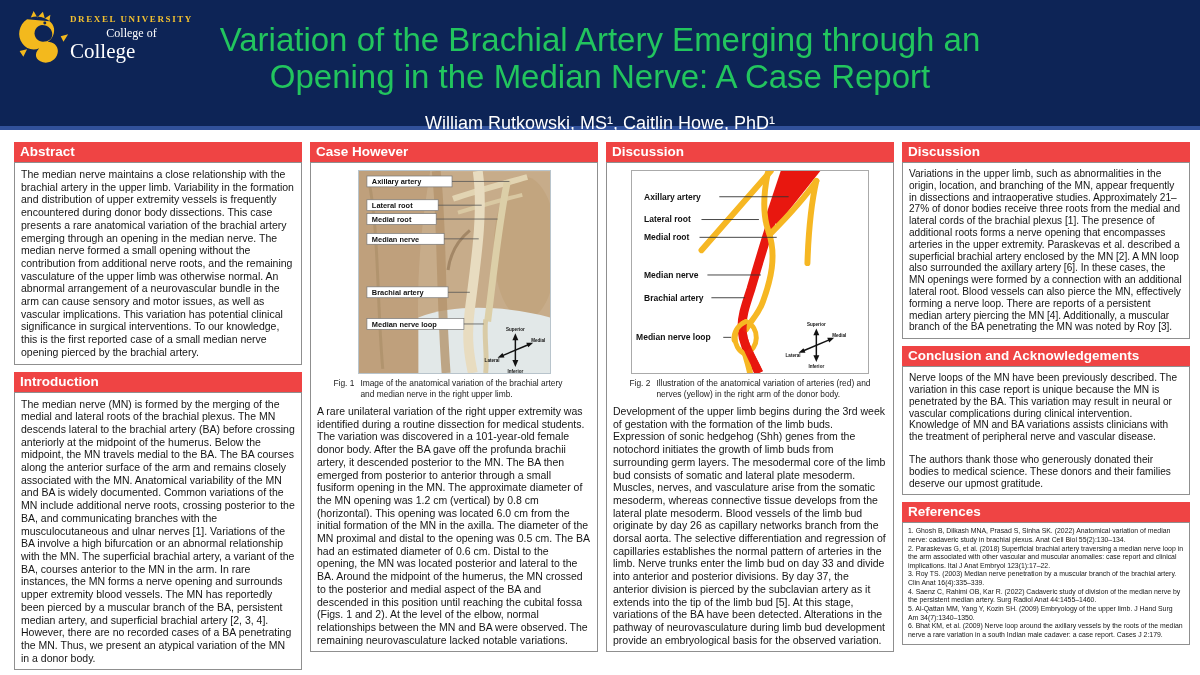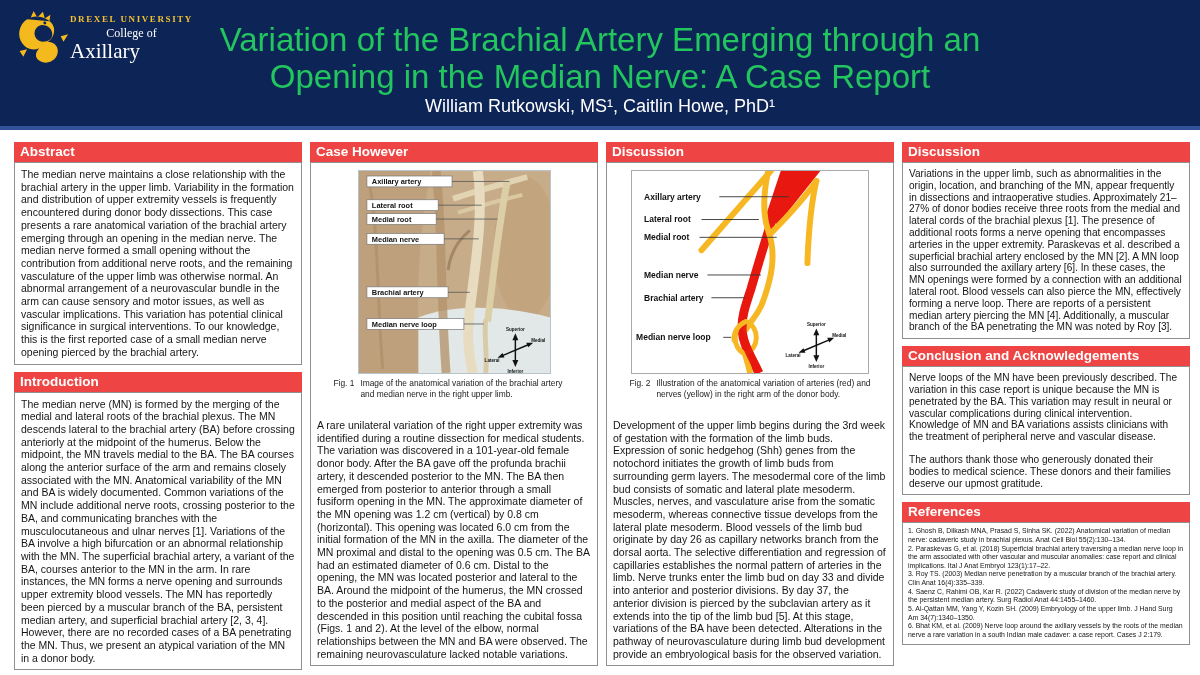--- a/index.html
+++ b/index.html
@@ -7,57 +7,57 @@
   .poster { position:relative; width:1200px; height:675px; overflow:hidden; background:#fff; }
 
   
   .hdr { position:relative; height:130px; background:#0d2456; border-bottom:4px solid #31519b; color:#fff; text-align:center; }
   .logo { position:absolute; left:14px; top:10px; display:flex; align-items:flex-start; text-align:left; }
   .logo svg { display:block; }
   .logo-univ { color:#f2c030; font-family:"Liberation Serif",serif; font-size:9px; font-weight:bold; letter-spacing:1.6px; margin-top:4px; }
   .logo-college { color:#fff; font-family:"Liberation Serif",serif; font-size:12px; margin-top:2px;text-align:center; }
   .logo-med { color:#fff; font-family:"Liberation Serif",serif; font-size:21px; line-height:1; }
   .title { padding-top:21px; color:#22c55e; font-size:33px; line-height:1.13; font-weight:normal; }
-  .authors { color:#fff; font-size:18px; margin-top:0; }
+  .authors { color:#fff; font-size:18px; margin-top:17px; }
   .affil { color:#fff; font-size:13.5px; margin-top:3px; }
 
   
   .cols { display:flex; gap:8px; padding:12px 12px 0 14px; align-items:flex-start; }
   .col { width:288px; flex:0 0 288px; }
   .panel { margin-bottom:7px; }
   .panel-h { background:#ef4444; color:#fff; font-weight:bold; font-size:13.5px; padding:2px 6px 3px 6px; }
   .panel-b { border:1px solid #8f8f8f; background:#fff; padding:5px 6px; font-size:10.5px; line-height:1.21; color:#151515; }
   .col4 .panel-b { font-size:10.1px; line-height:1.17; }
   .refs .panel-b { font-size:6.9px; line-height:1.22; padding:4px 5px; }
   .refs .ref-item { margin-bottom:0.5px; }
   .para2 { margin-top:11px; }
 
   
   .figwrap { text-align:center; }
   .figwrap svg { display:block; margin:2px auto 0 auto; }
-  .caption { display:flex; gap:6px; justify-content:flex-start; width:88%; margin:4px auto 20px auto; font-size:8.4px; line-height:1.25; color:#222; text-align:left; }
+  .caption { display:flex; gap:6px; justify-content:flex-start; width:88%; margin:4px auto 6px auto; font-size:8.4px; line-height:1.25; color:#222; text-align:left; }
   .caption .figlab { white-space:nowrap; font-weight:normal; }
 </style>
 </head>
 <body>
 
 <div class="poster">
 
   <div class="hdr">
     <div class="logo">
       <svg width="56" height="56" viewBox="0 0 60 60">
         <path fill="#f3b91d" d="M14 10 C5 16 3 28 9 36 C13 42 21 44 27 41 C21 47 23 54 31 56 C39 58 47 52 47 44 C47 38 42 34 36 34 C43 30 45 21 41 15 C37 9 26 5 18 8 L21 1 L25 8 L31 2 L33 9 L39 5 L38 12 Z"></path>
         <path fill="#0d2456" d="M30 16 C37 16 41 21 41 26 C41 31 37 34 31 34 C26 34 22 30 22 25 C22 20 26 16 30 16 Z"></path>
         <path fill="#f3b91d" d="M6 44 L14 42 L10 50 Z M50 28 L58 26 L53 34 Z"></path>
         <circle cx="33" cy="14" r="1.6" fill="#0d2456"></circle>
       </svg>
       <div>
         <div class="logo-univ">DREXEL UNIVERSITY</div>
         <div class="logo-college">College of</div>
-        <div class="logo-med">Axillary</div>
+        <div class="logo-med">College</div>
       </div>
     </div>
     <h1 class="title"><span>Variation of the Brachial Artery Emerging through an</span><br><span>Opening in the Median Nerve: A Case Report</span></h1>
     <div class="authors">William Rutkowski, MS¹, Caitlin Howe, PhD¹</div>
   </div>
 
   <div class="cols">
 
     <div class="col">
       <div class="panel">

